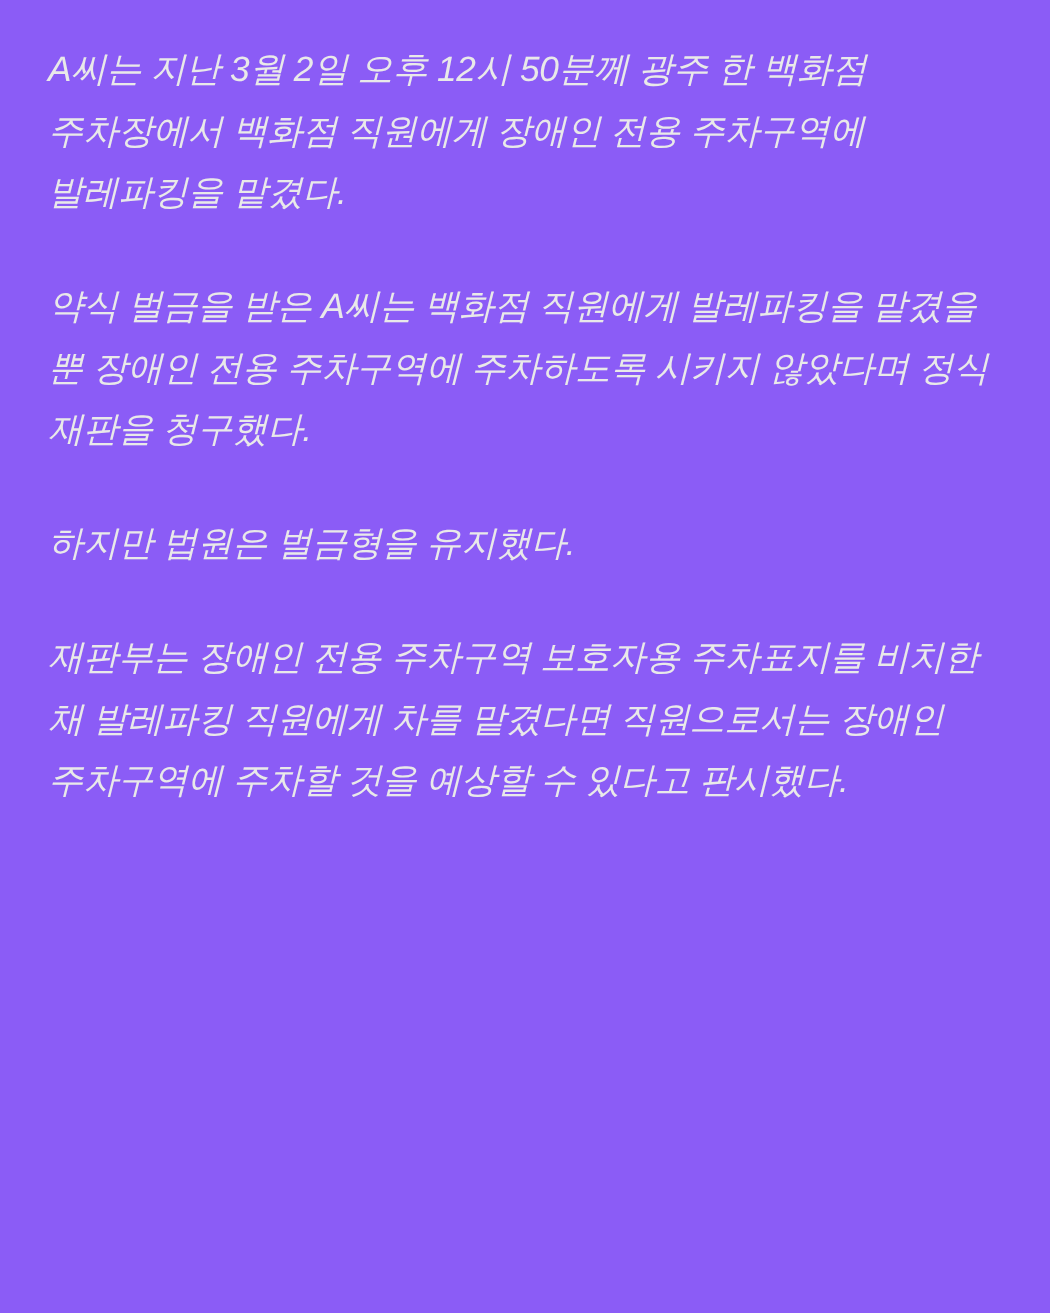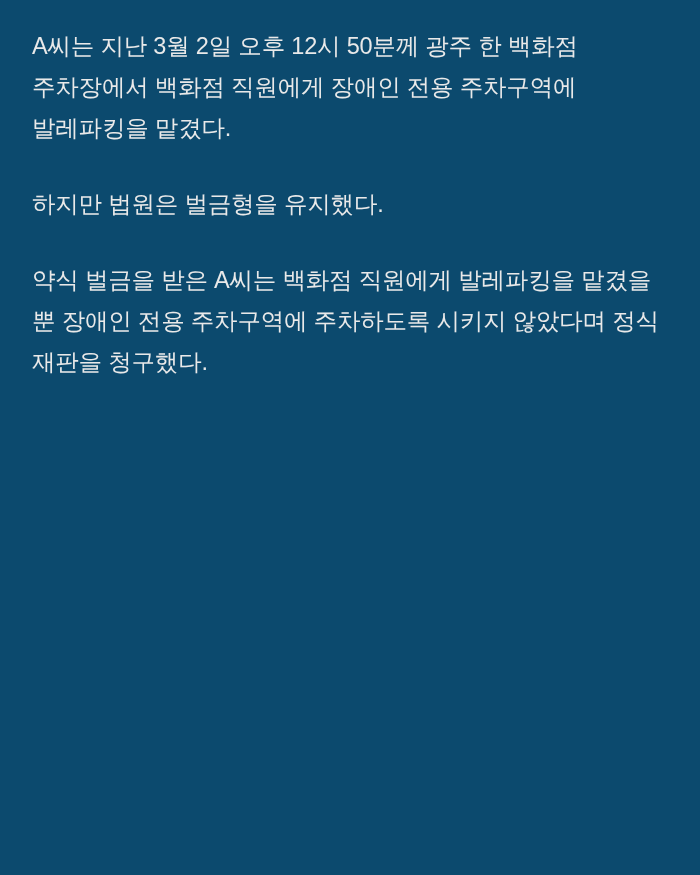--- a/index.html
+++ b/index.html
@@ -12,21 +12,22 @@
     height: 875px;
     font-family: "Liberation Sans", "DejaVu Sans", sans-serif;
     color: #e8e8e8;
     overflow: hidden;
   }
   .article {
     box-sizing: border-box;
     width: 700px;
     height: 875px;
     padding: 26px 30px 20px 32px;
-    background: #0c4a6e;
+    background: #8b5cf6;
+    font-style: italic;
   }
   .para {
     font-size: 23.5px;
     line-height: 41px;
     letter-spacing: -0.2px;
     color: #e9e9e9;
     margin: 0 0 35px 0;
     word-break: keep-all;
   }
   .para:last-child {
@@ -45,21 +46,24 @@
 <body>
 
 <div class="article">
 
   <p class="para">
     <span>A씨는 지난 3월 2일 오후 12시 50분께 광주 한 백화점 주차장에서 백화점 직원에게 장애인 전용 주차구역에 발레파킹을 맡겼다.</span>
   </p>
 
 
   <p class="para">
+    <span>약식 벌금을 받은 A씨는 백화점 직원에게 발레파킹을 맡겼을 뿐 장애인 전용 주차구역에 주차하도록 시키지 않았다며 정식 재판을 청구했다.</span>
+  </p>
+
+  <p class="para">
     <span>하지만 법원은 벌금형을 유지했다.</span>
   </p>
 
   <p class="para">
-    <span>약식 벌금을 받은 A씨는 백화점 직원에게 발레파킹을 맡겼을 뿐 장애인 전용 주차구역에 주차하도록 시키지 않았다며 정식 재판을 청구했다.</span>
+    <span>재판부는 장애인 전용 주차구역 보호자용 주차표지를 비치한 채 발레파킹 직원에게 차를 맡겼다면 직원으로서는 장애인 주차구역에 주차할 것을 예상할 수 있다고 판시했다.</span>
   </p>
-
 
 </div>
 
 </body></html>

